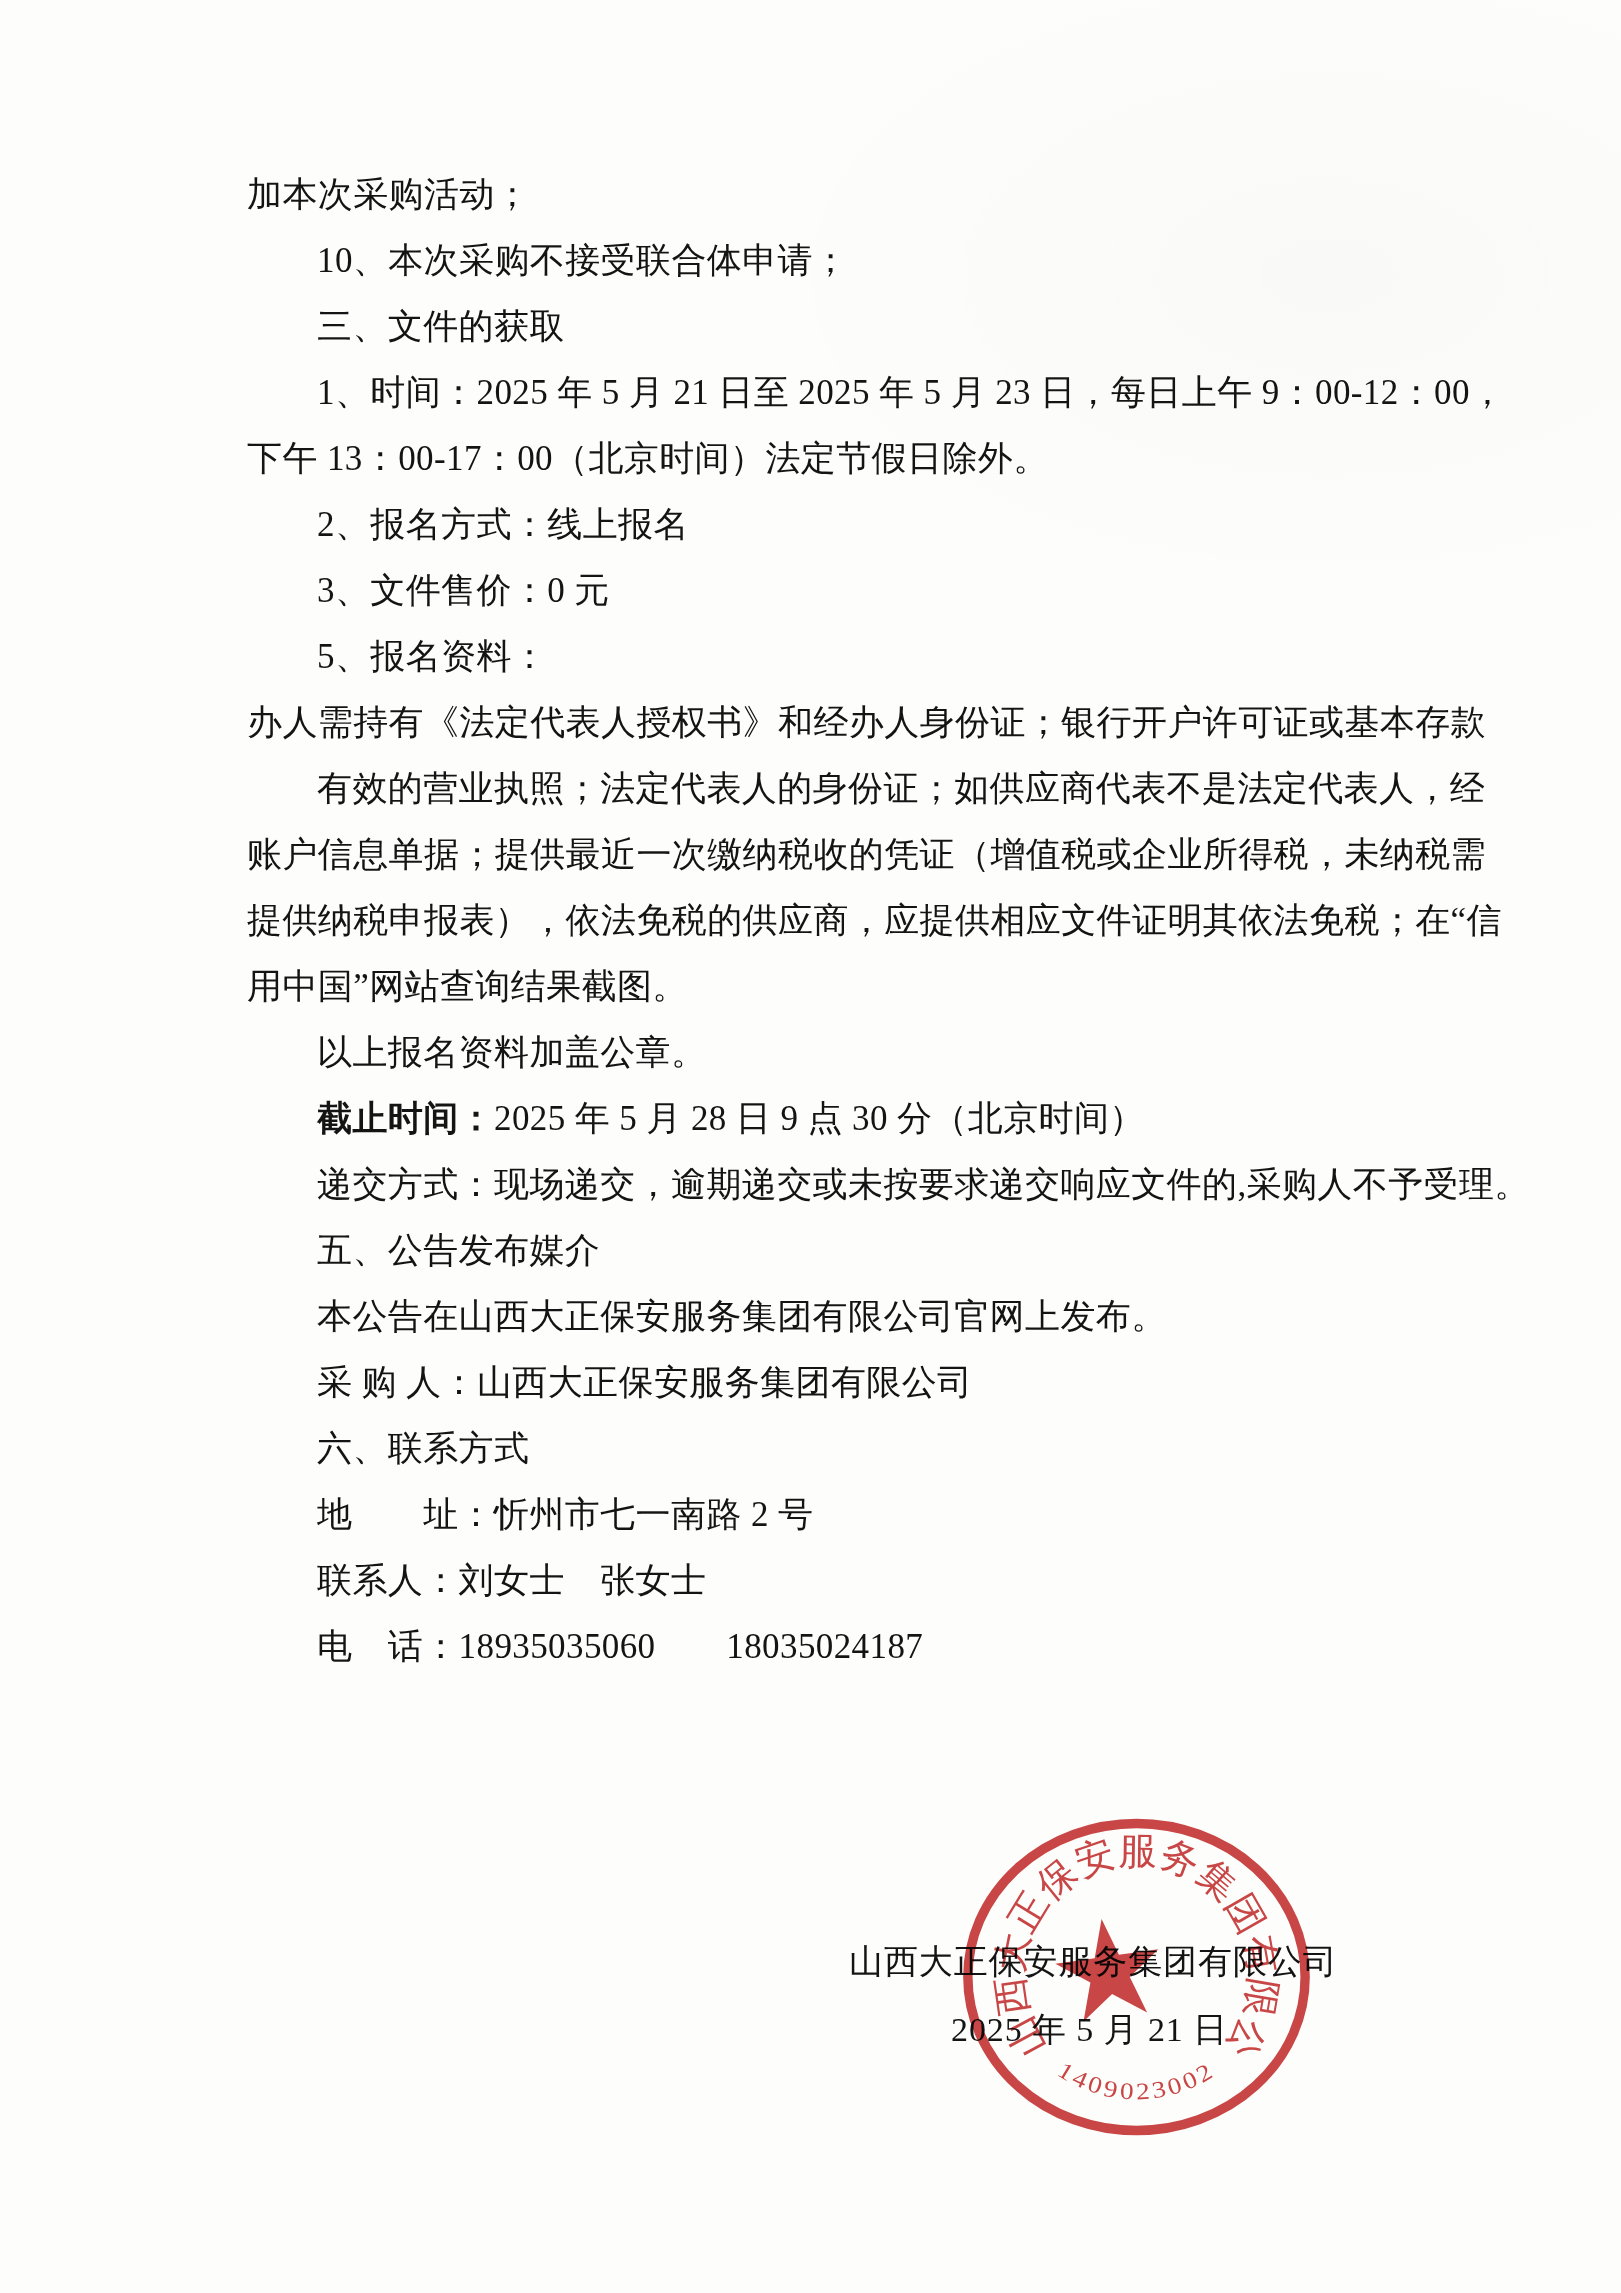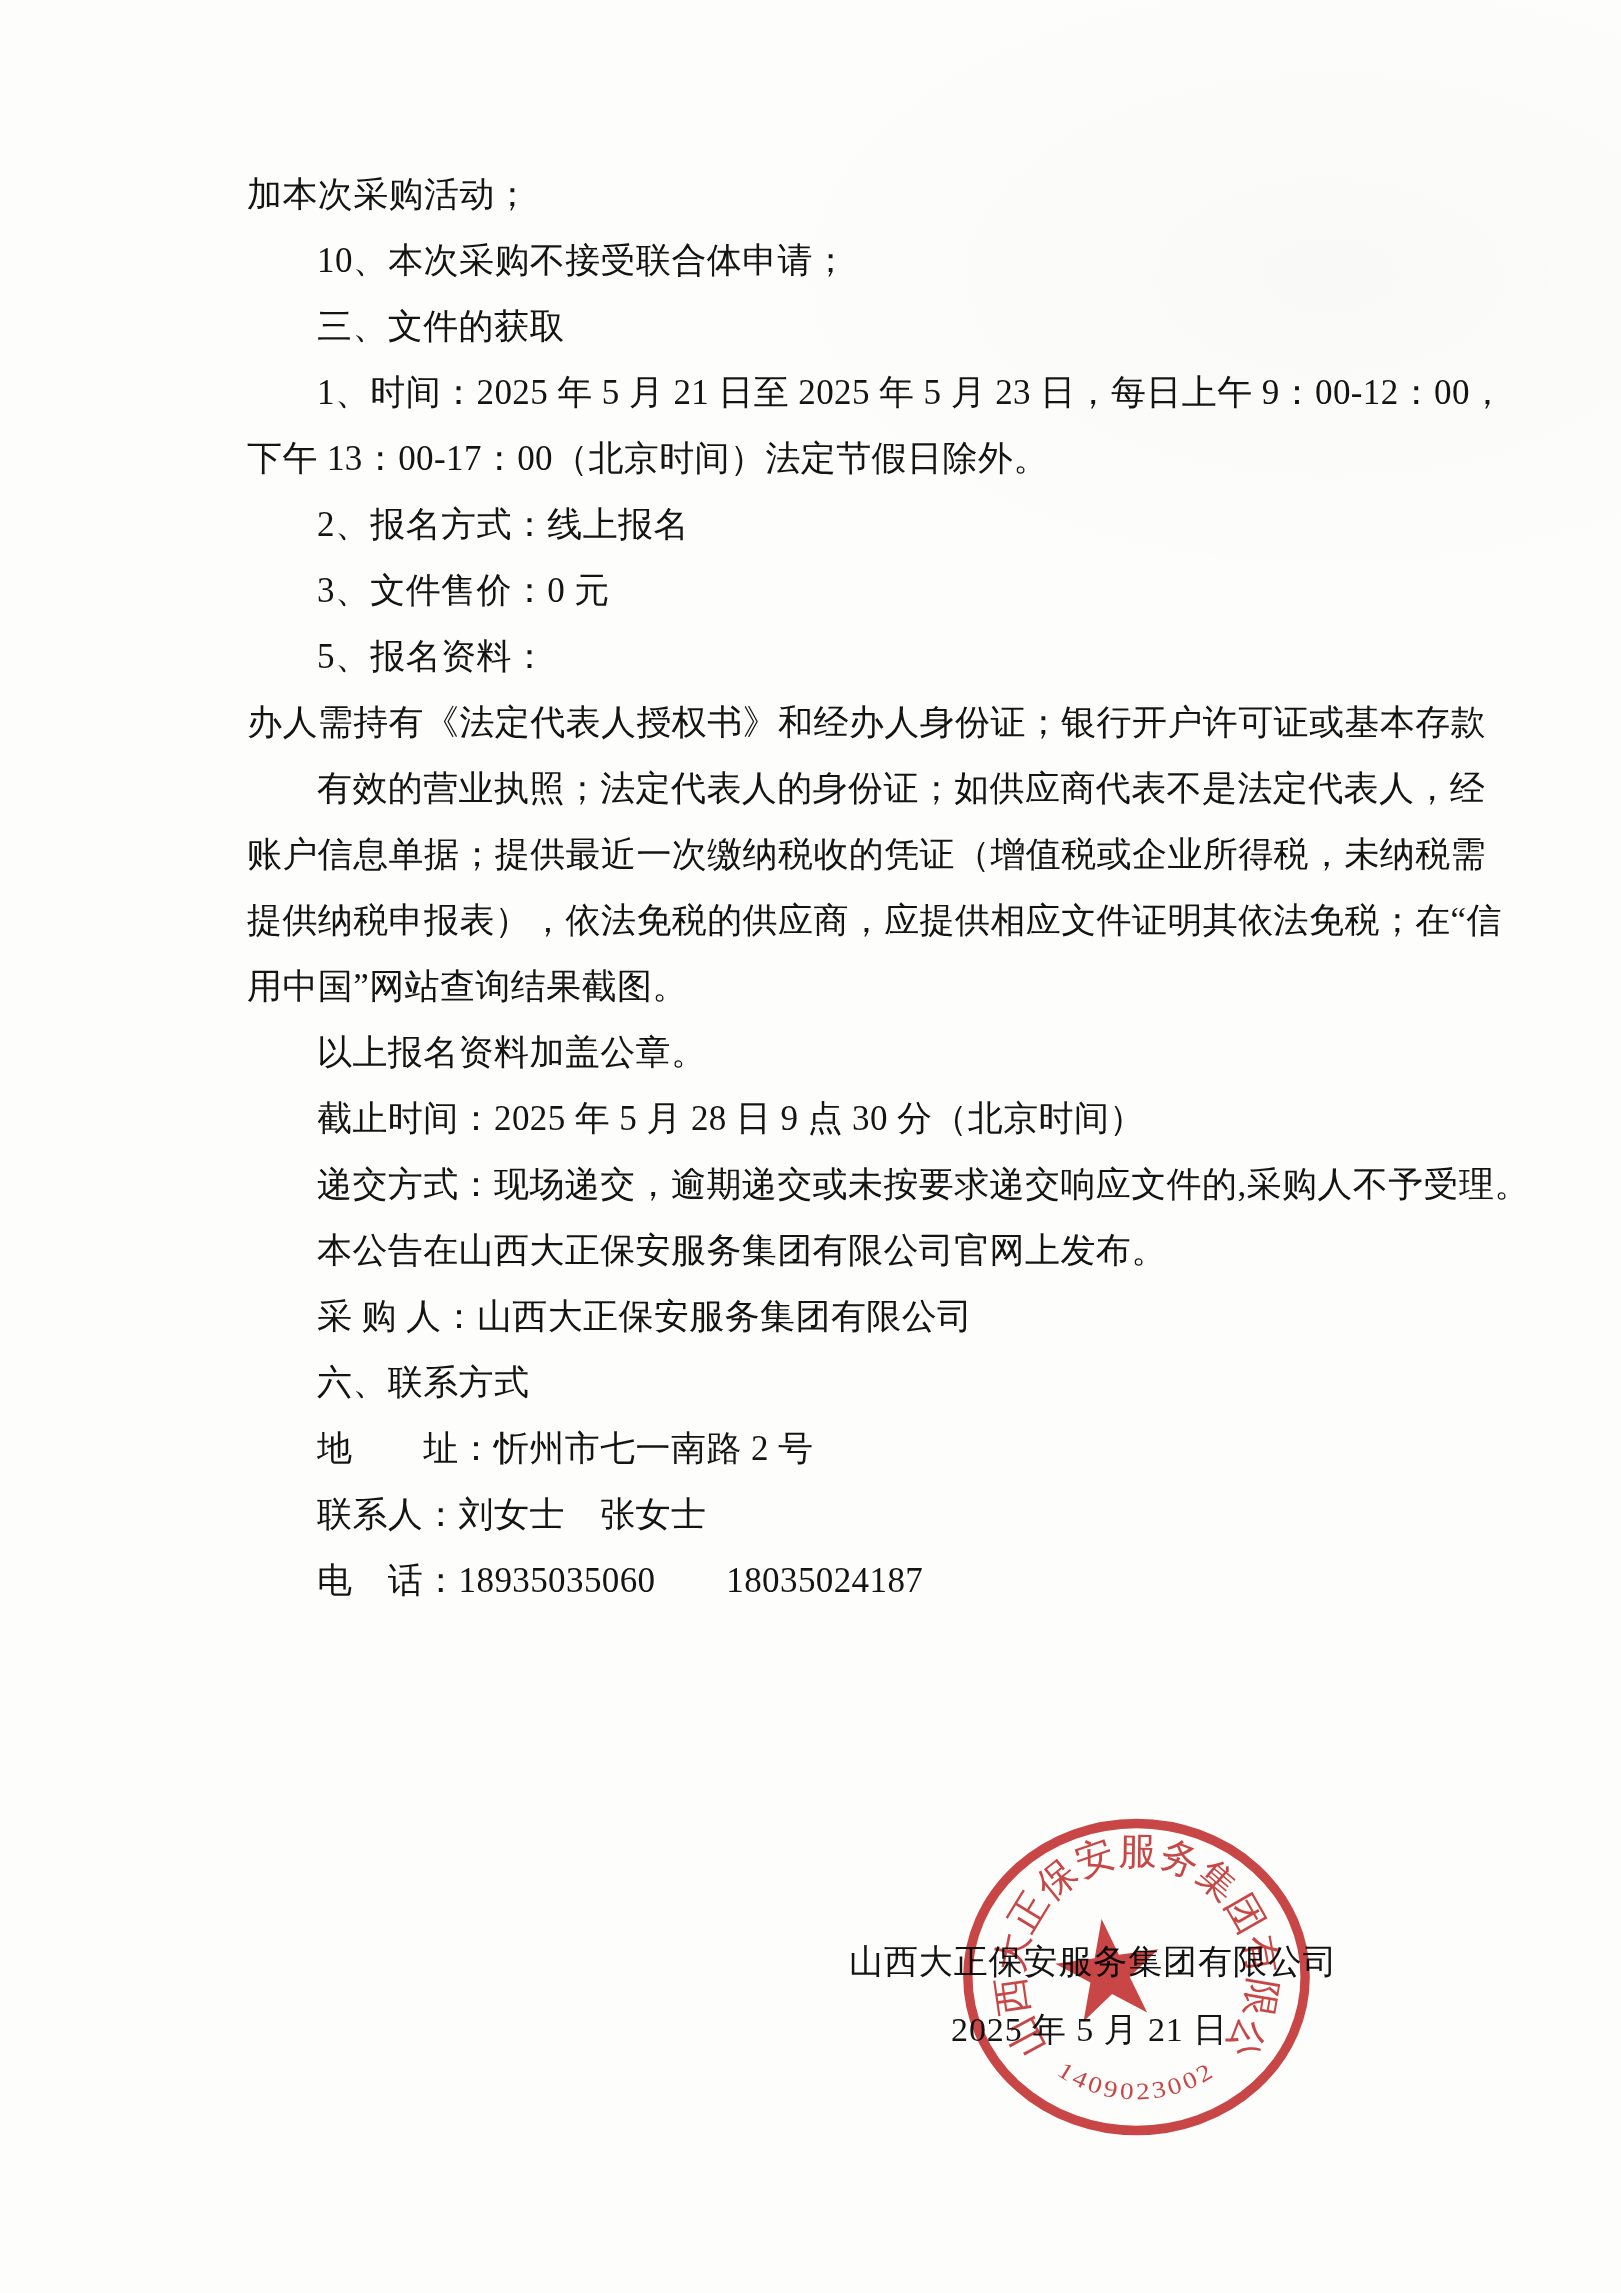--- a/index.html
+++ b/index.html
@@ -23,21 +23,21 @@
     width: 1243px;
   }
   .line {
     height: 66px;
     line-height: 66px;
     font-size: 35px;
     white-space: nowrap;
     letter-spacing: 0.4px;
   }
   .ind { padding-left: 70px; }
-  .b { font-weight: normal; }
+  .b { font-weight: bold; }
   .email {
     font-family: "DejaVu Sans", "Liberation Sans", sans-serif;
     font-size: 33px;
   }
   .sig-company {
     position: absolute; left: 849px; top: 1940px;
     font-size: 34px; line-height: 43px; white-space: nowrap;
     letter-spacing: 0.9px;
   }
   .sig-date {
@@ -71,20 +71,21 @@
     <div class="line ind">3、文件售价：0 元</div>
     <div class="line ind">5、报名资料：</div>
     <div class="line">办人需持有《法定代表人授权书》和经办人身份证；银行开户许可证或基本存款</div>
     <div class="line ind">有效的营业执照；法定代表人的身份证；如供应商代表不是法定代表人，经</div>
     <div class="line">账户信息单据；提供最近一次缴纳税收的凭证（增值税或企业所得税，未纳税需</div>
     <div class="line">提供纳税申报表），依法免税的供应商，应提供相应文件证明其依法免税；在“信</div>
     <div class="line">用中国”网站查询结果截图。</div>
     <div class="line ind">以上报名资料加盖公章。</div>
     <div class="line ind"><span class="b">截止时间：</span><span>2025 年 5 月 28 日 9 点 30 分（北京时间）</span></div>
     <div class="line ind">递交方式：现场递交，逾期递交或未按要求递交响应文件的,采购人不予受理。</div>
+    <div class="line ind">五、公告发布媒介</div>
     <div class="line ind">本公告在山西大正保安服务集团有限公司官网上发布。</div>
     <div class="line ind">采 购 人：山西大正保安服务集团有限公司</div>
     <div class="line ind">六、联系方式</div>
     <div class="line ind">地　　址：忻州市七一南路 2 号</div>
     <div class="line ind">联系人：刘女士　张女士</div>
     <div class="line ind">电　话：18935035060　　18035024187</div>
   </div>
 
   <div class="sig-company">山西大正保安服务集团有限公司</div>
   <div class="sig-date">2025 年 5 月 21 日</div>

